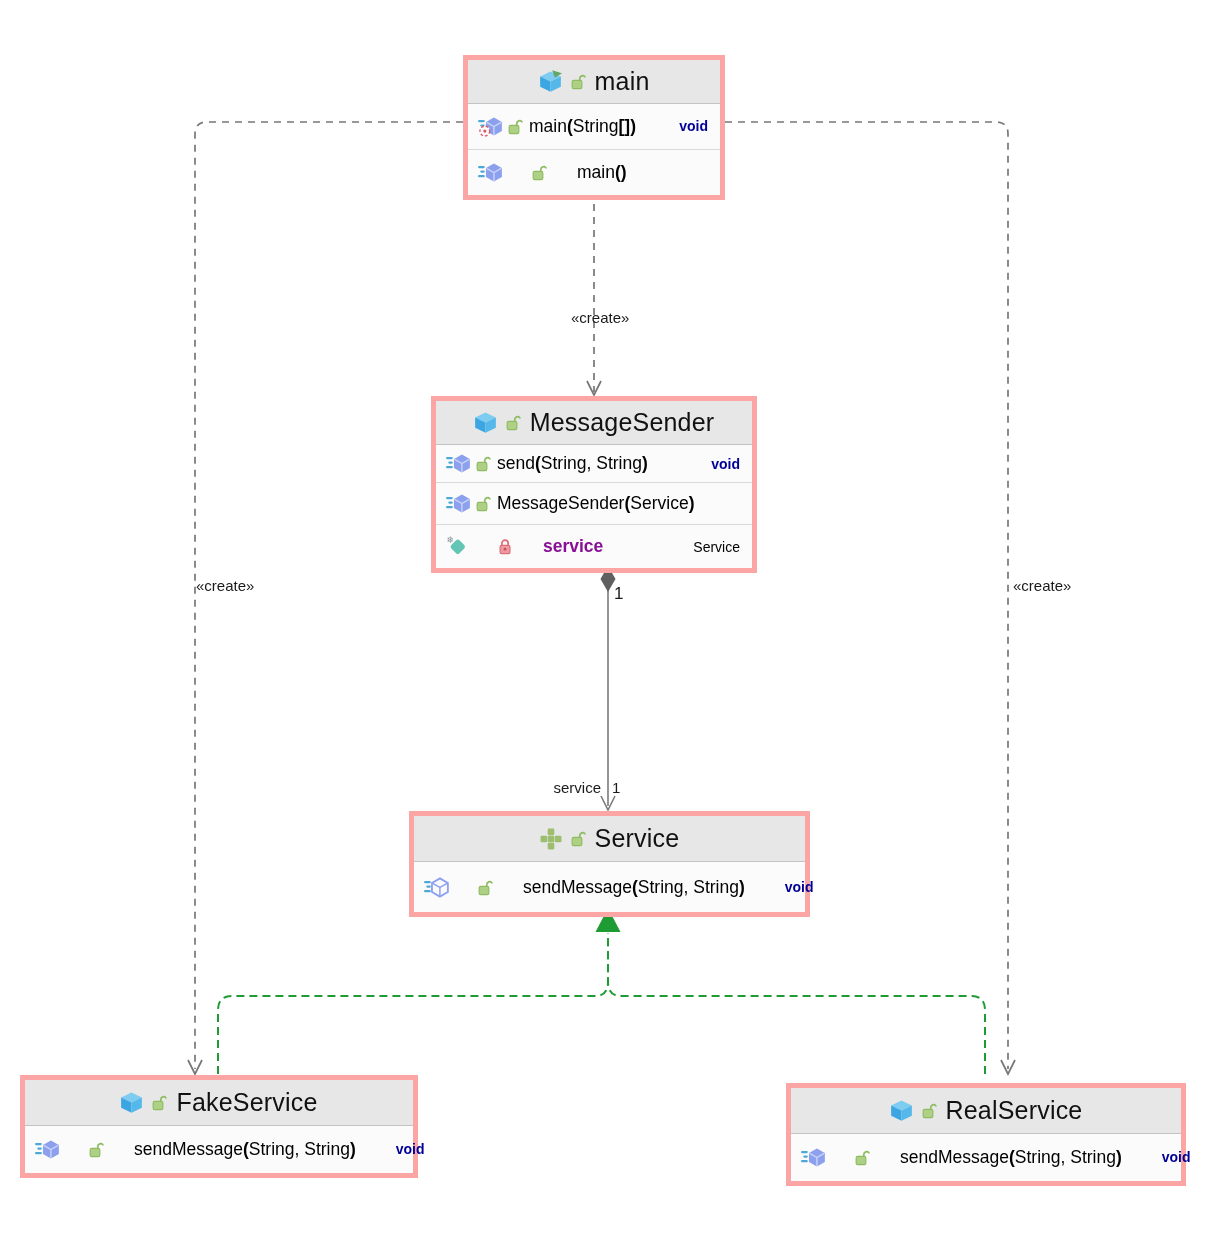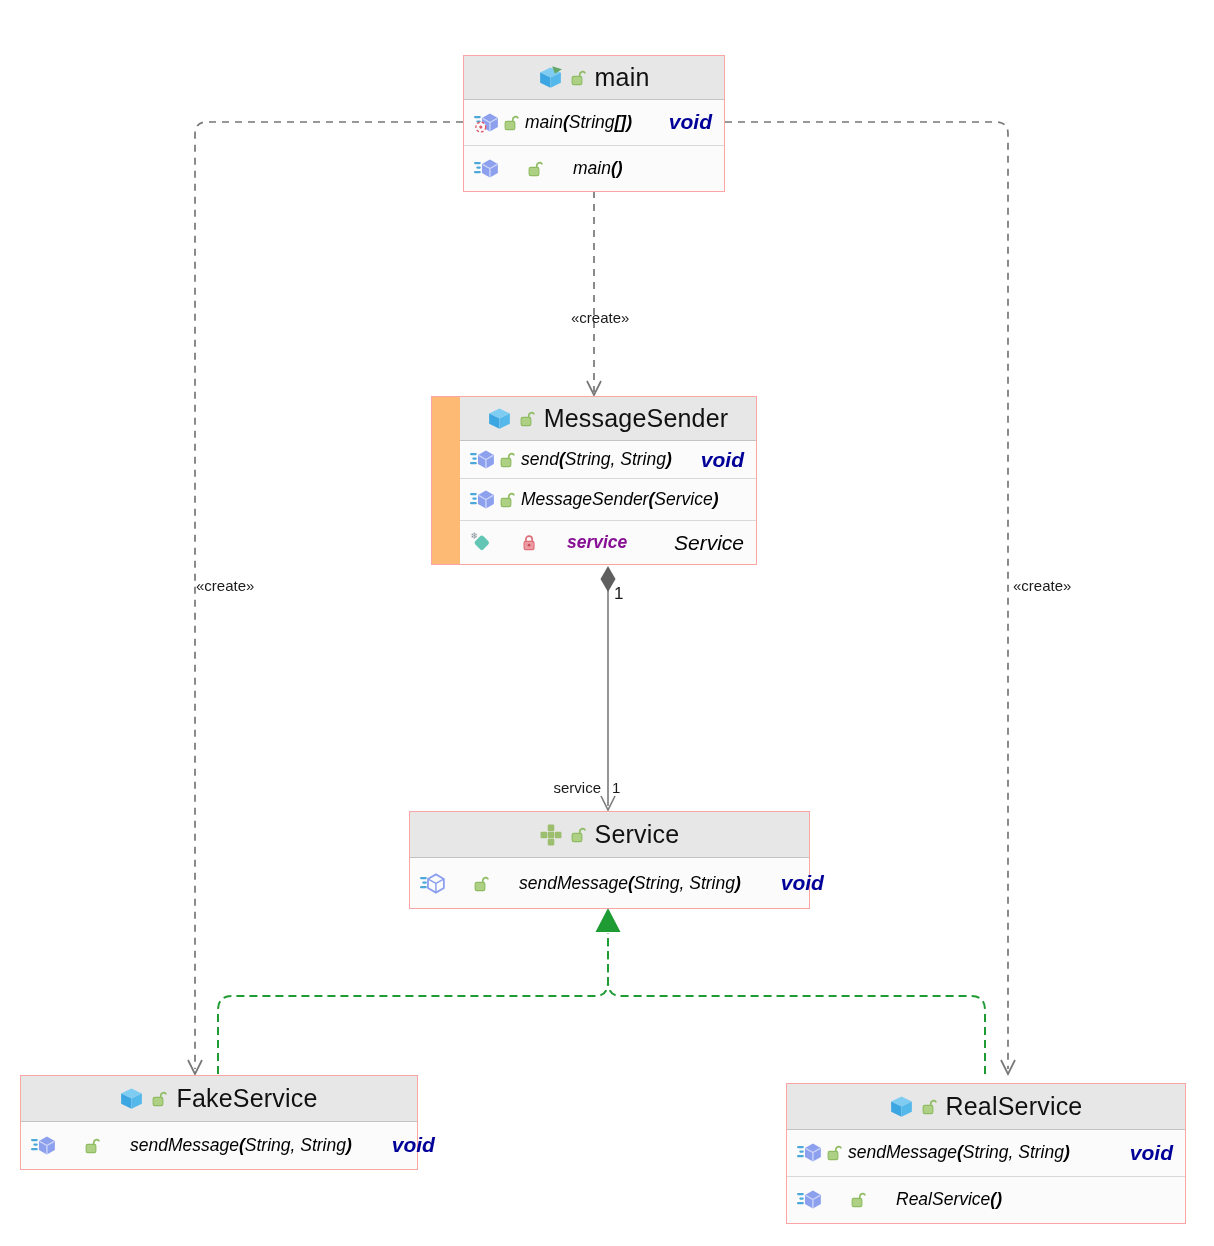--- a/index.html
+++ b/index.html
@@ -2,37 +2,37 @@
 <html><head>
 <meta charset="utf-8">
 <style>
   html,body{margin:0;padding:0;background:#ffffff;}
   #canvas{
     position:relative;width:1214px;height:1246px;background:#ffffff;
     font-family:"Liberation Sans",sans-serif;overflow:hidden;
   }
   #edges{position:absolute;left:0;top:0;width:1214px;height:1246px;}
   .class-box{
-    position:absolute;background:#fdba74;border:1px solid #fca5a5;
+    position:absolute;background:#0f172a;border:5px solid #fca5a5;
     box-sizing:border-box;z-index:2;
   }
   .class-header{
     display:flex;align-items:center;justify-content:center;gap:9px;
     background:#e7e7e7;border-bottom:1px solid #c3c3c3;box-sizing:border-box;
   }
   .class-title{font-size:25px;color:#111;letter-spacing:.2px;}
   .member-row{
     display:flex;align-items:center;box-sizing:border-box;
-    padding:0 12px 0 10px;border-bottom:1px solid #d9d9d9;background:#fbfbfb;font-style:italic;
+    padding:0 12px 0 10px;border-bottom:1px solid #d9d9d9;background:#fbfbfb;
   }
   .member-row:last-child{border-bottom:none;gap:24px;}
   .icon{display:inline-flex;align-items:center;flex:0 0 auto;}
   .sig{font-size:17.5px;color:#000;margin-left:6px;white-space:nowrap;}
   .sig b{font-weight:700;}
-  .ret{font-size:21px;margin-left:auto;padding-left:16px;white-space:nowrap;}
+  .ret{font-size:14px;margin-left:auto;padding-left:16px;white-space:nowrap;}
   .ret.void{color:#000099;font-weight:700;}
   .ret.type{color:#000;}
   .field-name{color:#871094;font-weight:700;}
   .edge-label{
     position:absolute;font-size:15px;color:#1a1a1a;z-index:3;white-space:nowrap;
   }
   .mult-label{position:absolute;font-size:17px;color:#1a1a1a;z-index:3;}
 </style>
 </head>
 <body>
@@ -130,21 +130,21 @@
           </span>
           <span class="icon" style="margin-left: 5px;">
             <svg width="15" height="17" viewBox="0 0 13 14">
               <path d="M7.6 6.2 V4.4 a2.5 2.5 0 0 1 4.4 -1.5" stroke="#8fbc62" stroke-width="1.5" fill="none" stroke-linecap="round"></path>
               <rect x="1" y="6" width="8.4" height="7.2" rx="1.4" fill="#aed084" stroke="#8fbc62" stroke-width="1"></rect>
             </svg>
           </span>
           <span class="sig">main<b>(</b><b>)</b></span>
         </div>
       </div>
-      <div class="class-box" style="left: 431px; top: 396px; width: 326px; padding-left: 28px;">
+      <div class="class-box" style="left: 431px; top: 396px; width: 326px;">
         <div class="class-header" style="height: 44px;">
           <span class="icon">
             <svg width="23" height="23" viewBox="0 0 20 20">
               <polygon points="10,1.2 19,5.6 10,10 1,5.6" fill="#7eccf1"></polygon>
               <polygon points="1,5.6 10,10 10,19 1,14.6" fill="#3ba6e2"></polygon>
               <polygon points="10,10 19,5.6 19,14.6 10,19" fill="#54b8ea"></polygon>
             </svg>
           </span>
           <span class="icon">
             <svg width="15" height="17" viewBox="0 0 13 14">
@@ -314,33 +314,15 @@
           </span>
           <span class="icon" style="margin-left: 5px;">
             <svg width="15" height="17" viewBox="0 0 13 14">
               <path d="M7.6 6.2 V4.4 a2.5 2.5 0 0 1 4.4 -1.5" stroke="#8fbc62" stroke-width="1.5" fill="none" stroke-linecap="round"></path>
               <rect x="1" y="6" width="8.4" height="7.2" rx="1.4" fill="#aed084" stroke="#8fbc62" stroke-width="1"></rect>
             </svg>
           </span>
           <span class="sig">sendMessage<b>(</b>String, String<b>)</b></span>
           <span class="ret void">void</span>
         </div>
-        <div class="member-row" style="height: 46.5px;">
-          <span class="icon">
-            <svg width="25" height="21" viewBox="0 0 22 18">
-              <rect x="0" y="3.2" width="6" height="2" rx="1" fill="#4ba8d8"></rect>
-              <rect x="2" y="7.2" width="4" height="2" rx="1" fill="#4ba8d8"></rect>
-              <rect x="0" y="11.2" width="6" height="2" rx="1" fill="#4ba8d8"></rect>
-              <polygon points="14,1 21,5 21,13 14,17 7,13 7,5" fill="#8ca0ee"></polygon>
-              <path d="M7.6 5.4 L14 9 L20.4 5.4 M14 9 V16.4" stroke="#ffffff" stroke-opacity="0.55" stroke-width="1.2" fill="none"></path>
-            </svg>
-          </span>
-          <span class="icon" style="margin-left: 5px;">
-            <svg width="15" height="17" viewBox="0 0 13 14">
-              <path d="M7.6 6.2 V4.4 a2.5 2.5 0 0 1 4.4 -1.5" stroke="#8fbc62" stroke-width="1.5" fill="none" stroke-linecap="round"></path>
-              <rect x="1" y="6" width="8.4" height="7.2" rx="1.4" fill="#aed084" stroke="#8fbc62" stroke-width="1"></rect>
-            </svg>
-          </span>
-          <span class="sig">RealService<b>(</b><b>)</b></span>
-        </div>
       </div>
     </div>
 </div>
 
 </body></html>

